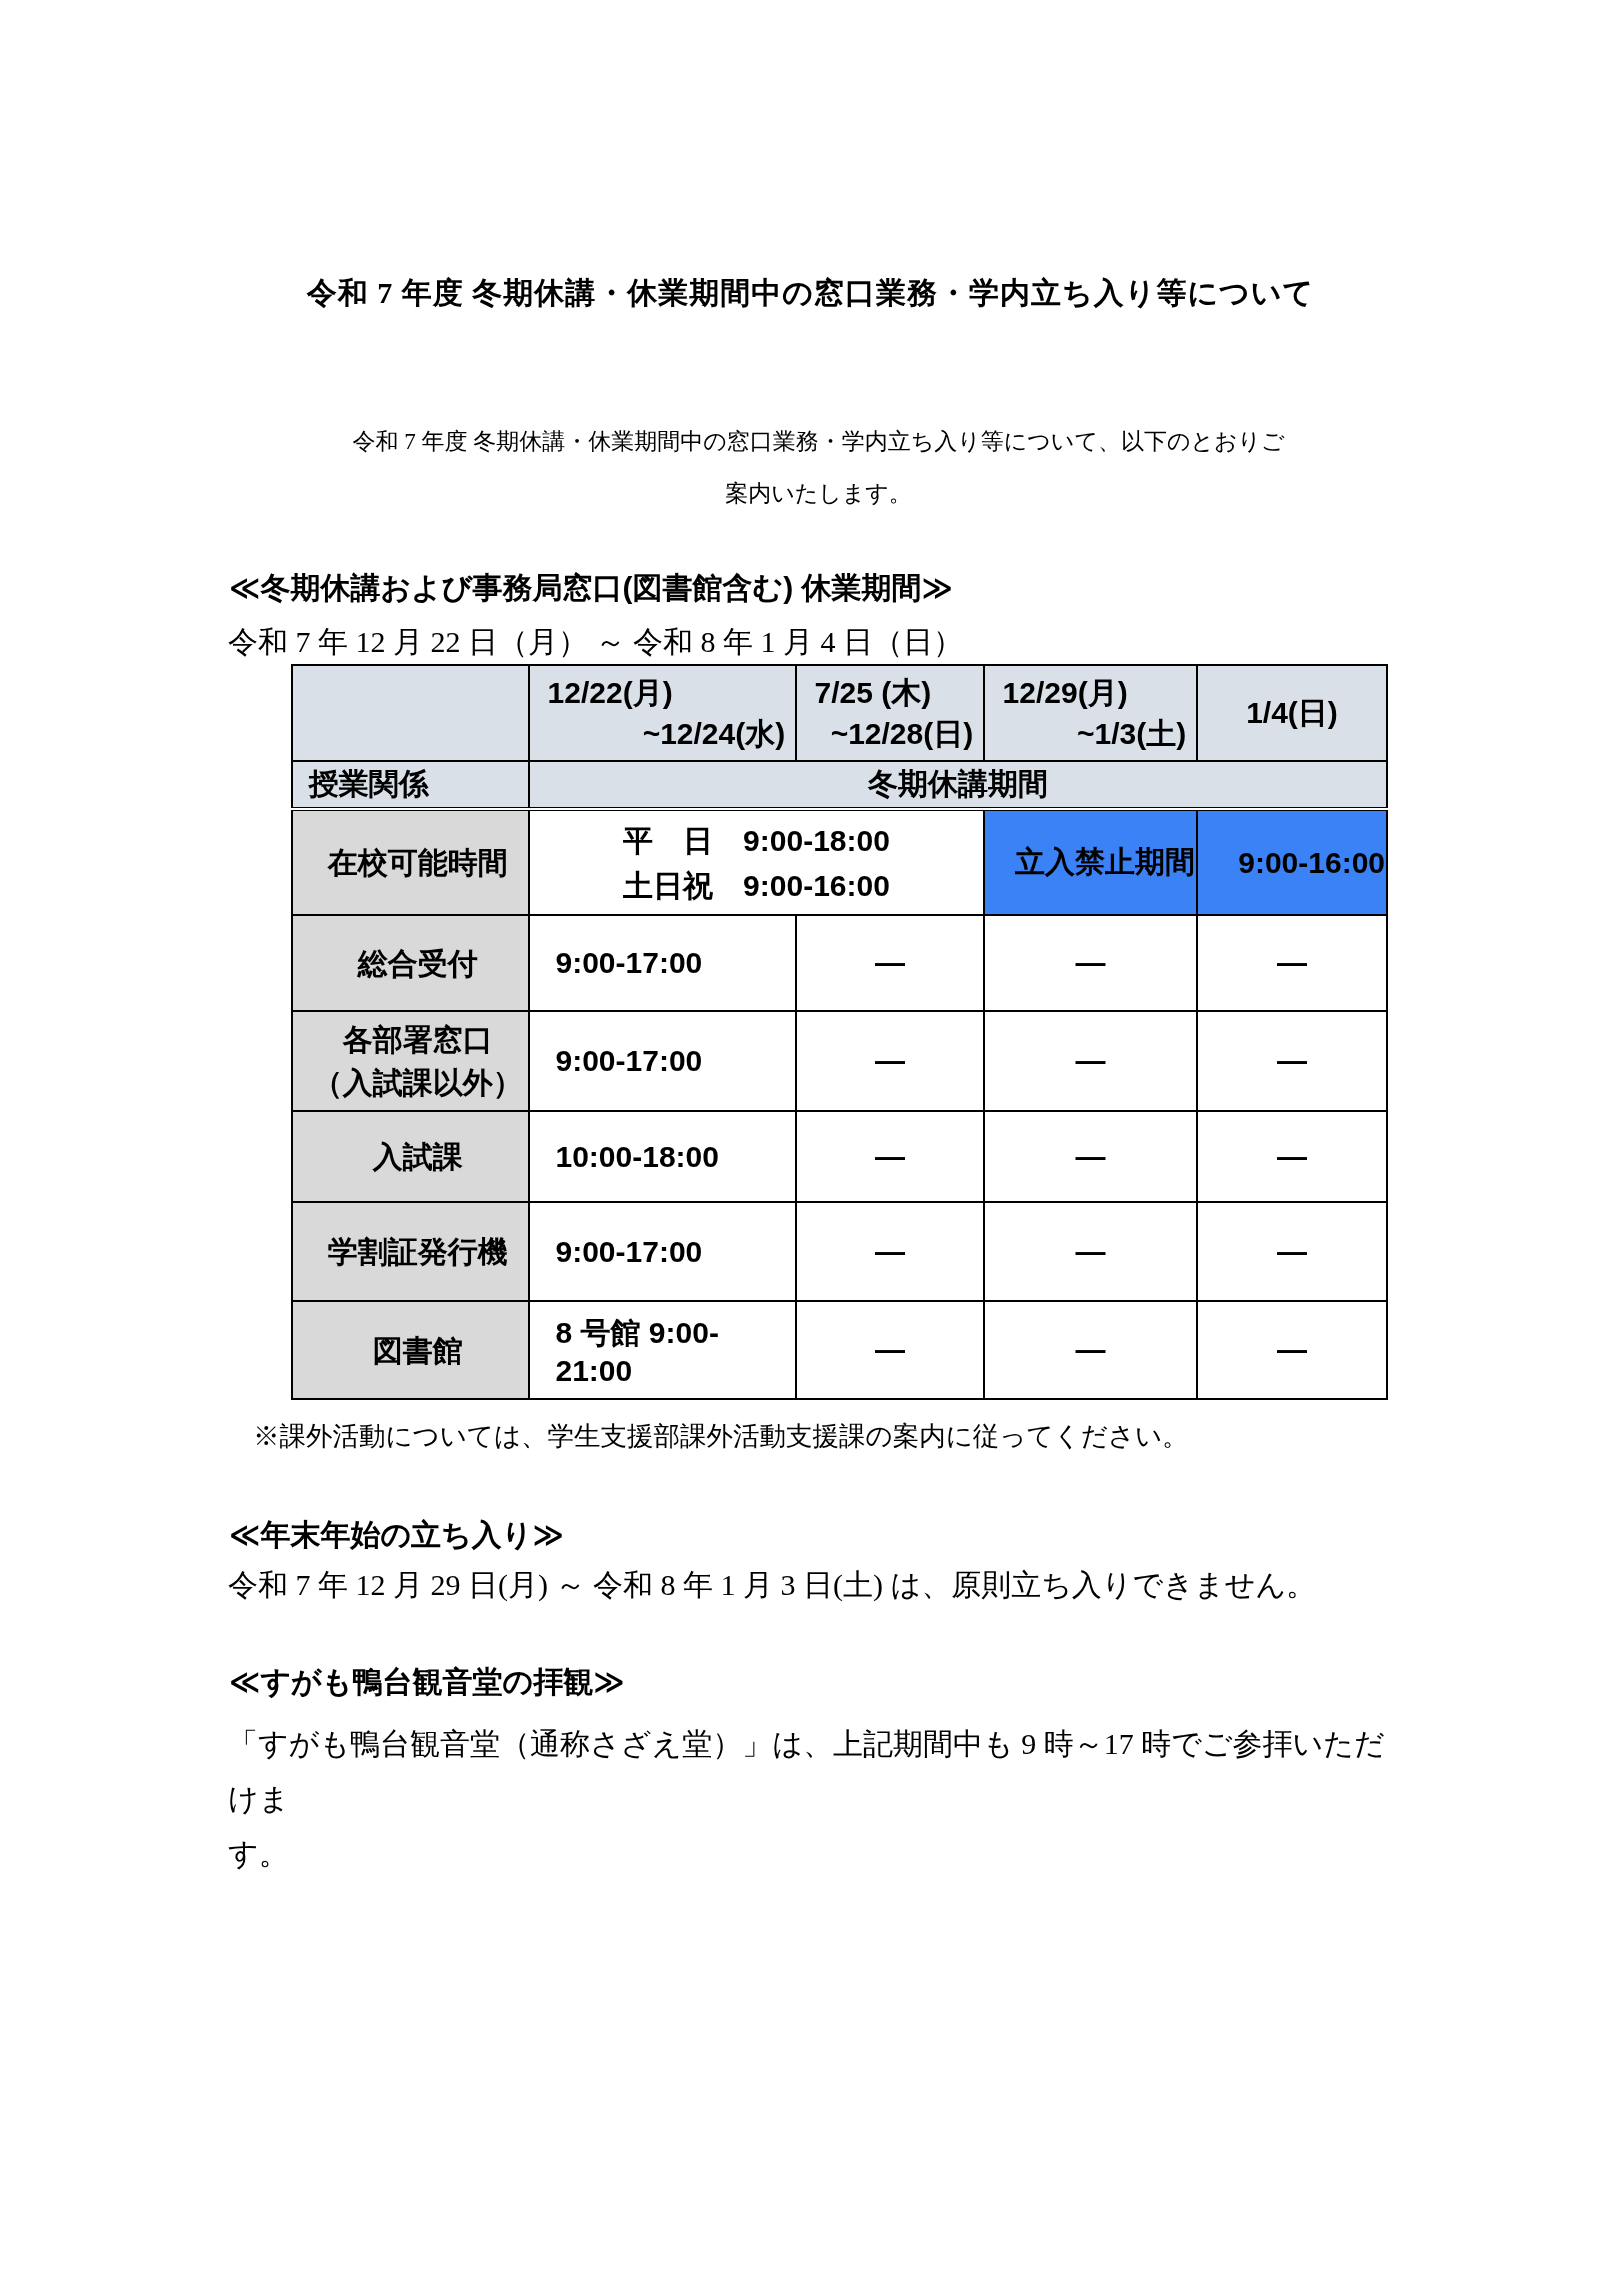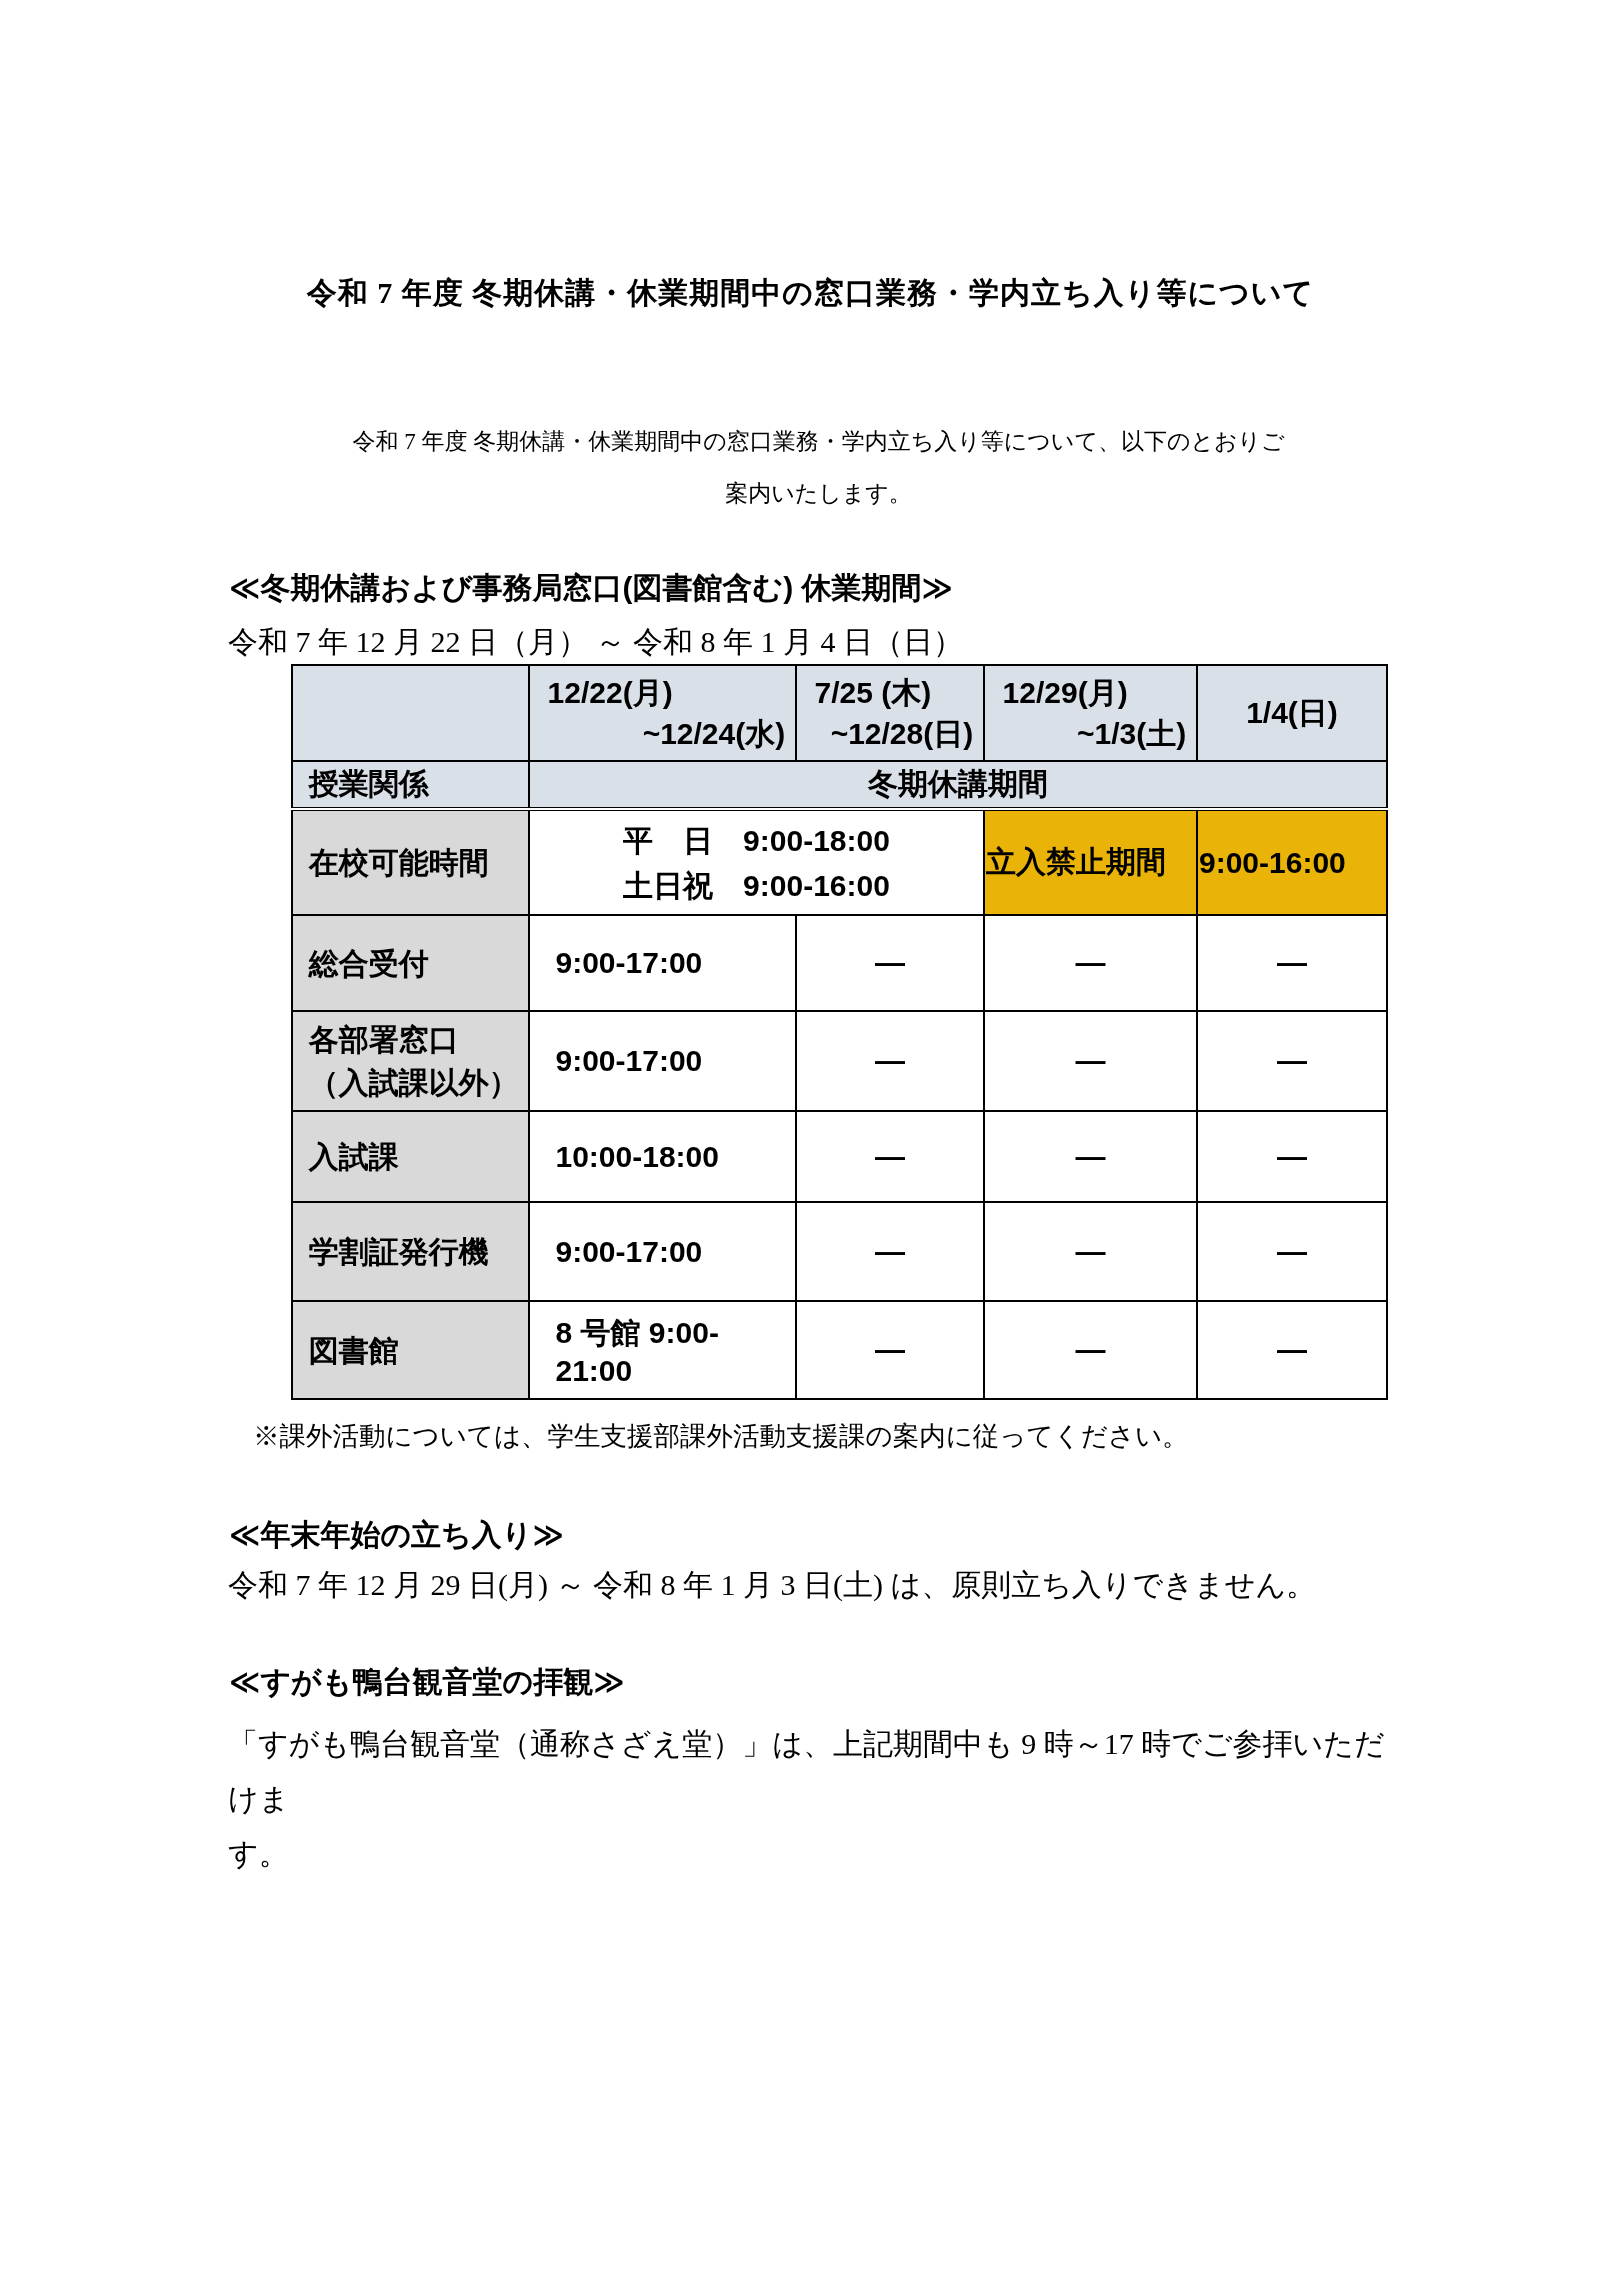--- a/index.html
+++ b/index.html
@@ -72,29 +72,29 @@
     font-weight:600;
   }
   .hc .l1{text-align:left;line-height:41px;}
   .hc .l2{text-align:right;line-height:41px;}
   .hc-last{text-align:center;padding:0 5.9px;}
   .class-label,.class-value{background:var(--header-bg);vertical-align:middle;}
   .class-label{text-align:left;padding-left:15.7px;font-weight:700;}
   .class-value{text-align:center;}
   .lbl{
     background:var(--label-bg);
-    text-align:left;padding-left:15.7px;
+    text-align:center;padding-left:15.7px;
     font-weight:700;vertical-align:middle;
     white-space:pre-line;line-height:43px;margin-top:46px;
   }
   .merged-hours{
     text-align:center;vertical-align:middle;
     white-space:pre-line;line-height:45px;background:#fff;
   }
-  .center-cell{text-align:left;vertical-align:middle;background:#eab308;}
+  .center-cell{text-align:right;vertical-align:middle;background:#3b82f6;}
   .time{ text-align:left;padding-left:25.5px;vertical-align:middle;background:#fff;}
   .dash{text-align:center;vertical-align:middle;background:#fff;}
   tr.class-row th,tr.class-row td{border-bottom:4.9px double var(--border);}
 </style>
 </head>
 <body>
 
 <div class="page">
 
   <div class="doc-title serif">令和 7 年度 冬期休講・休業期間中の窓口業務・学内立ち入り等について</div>

